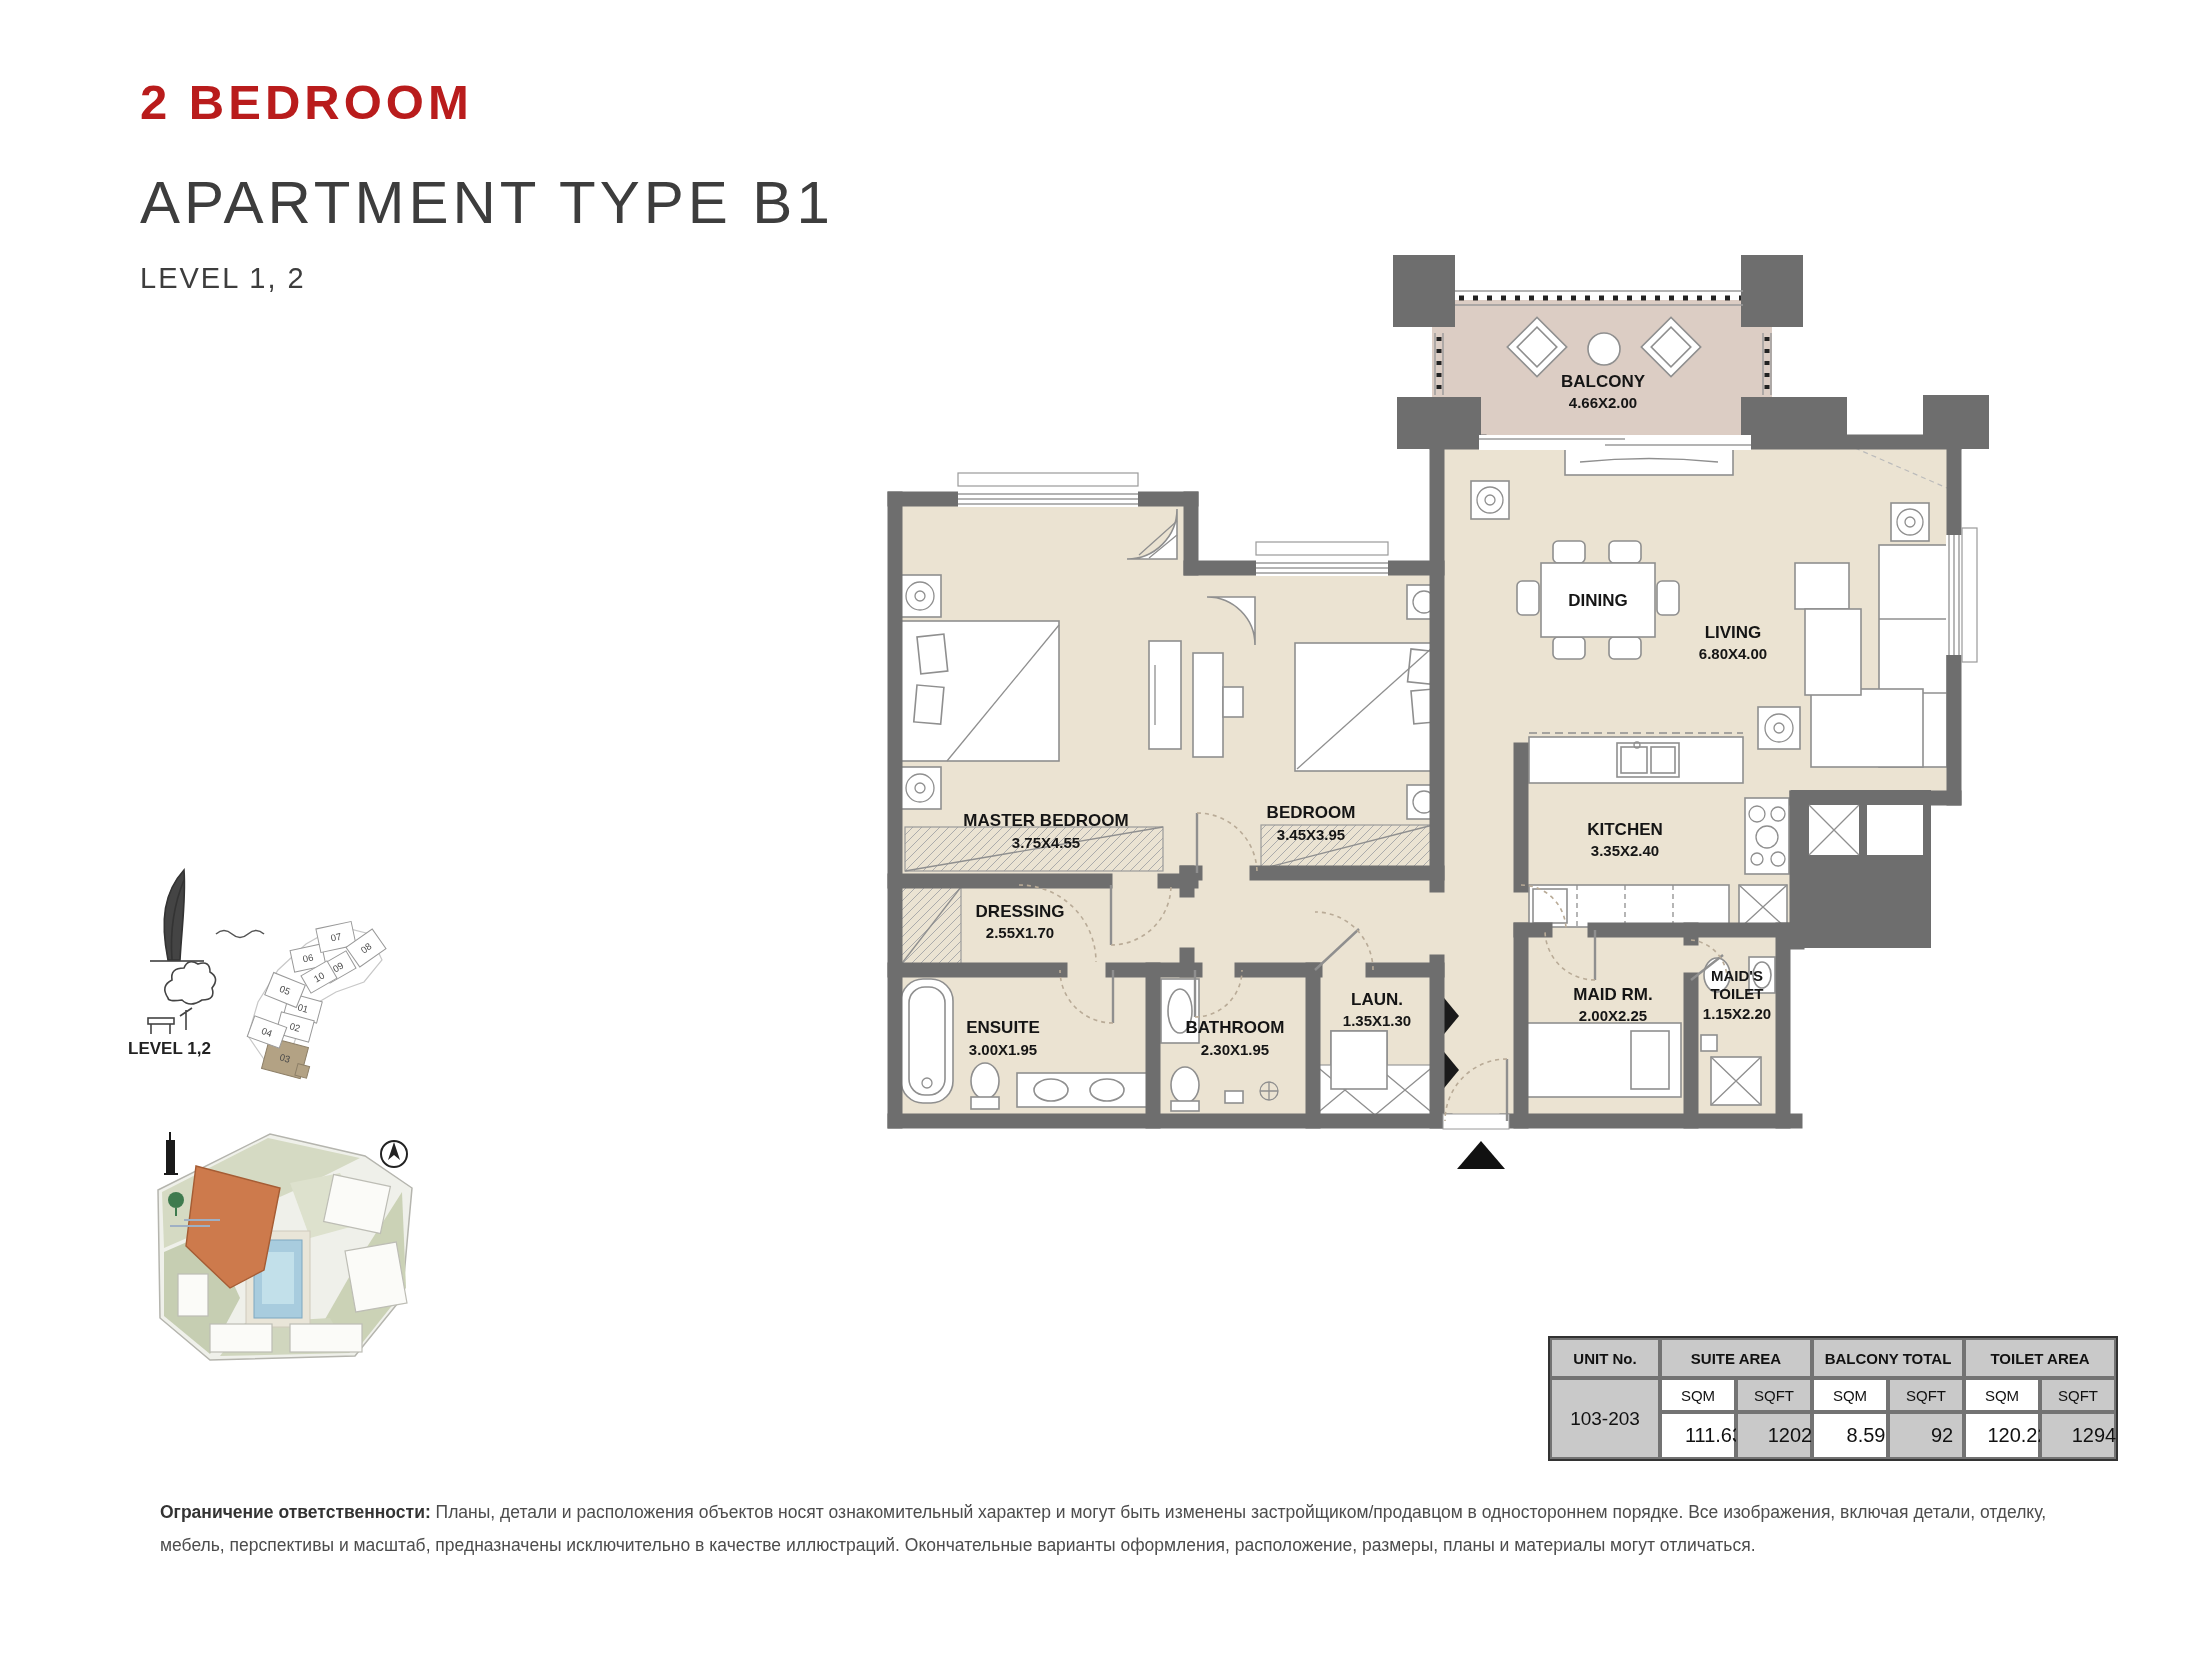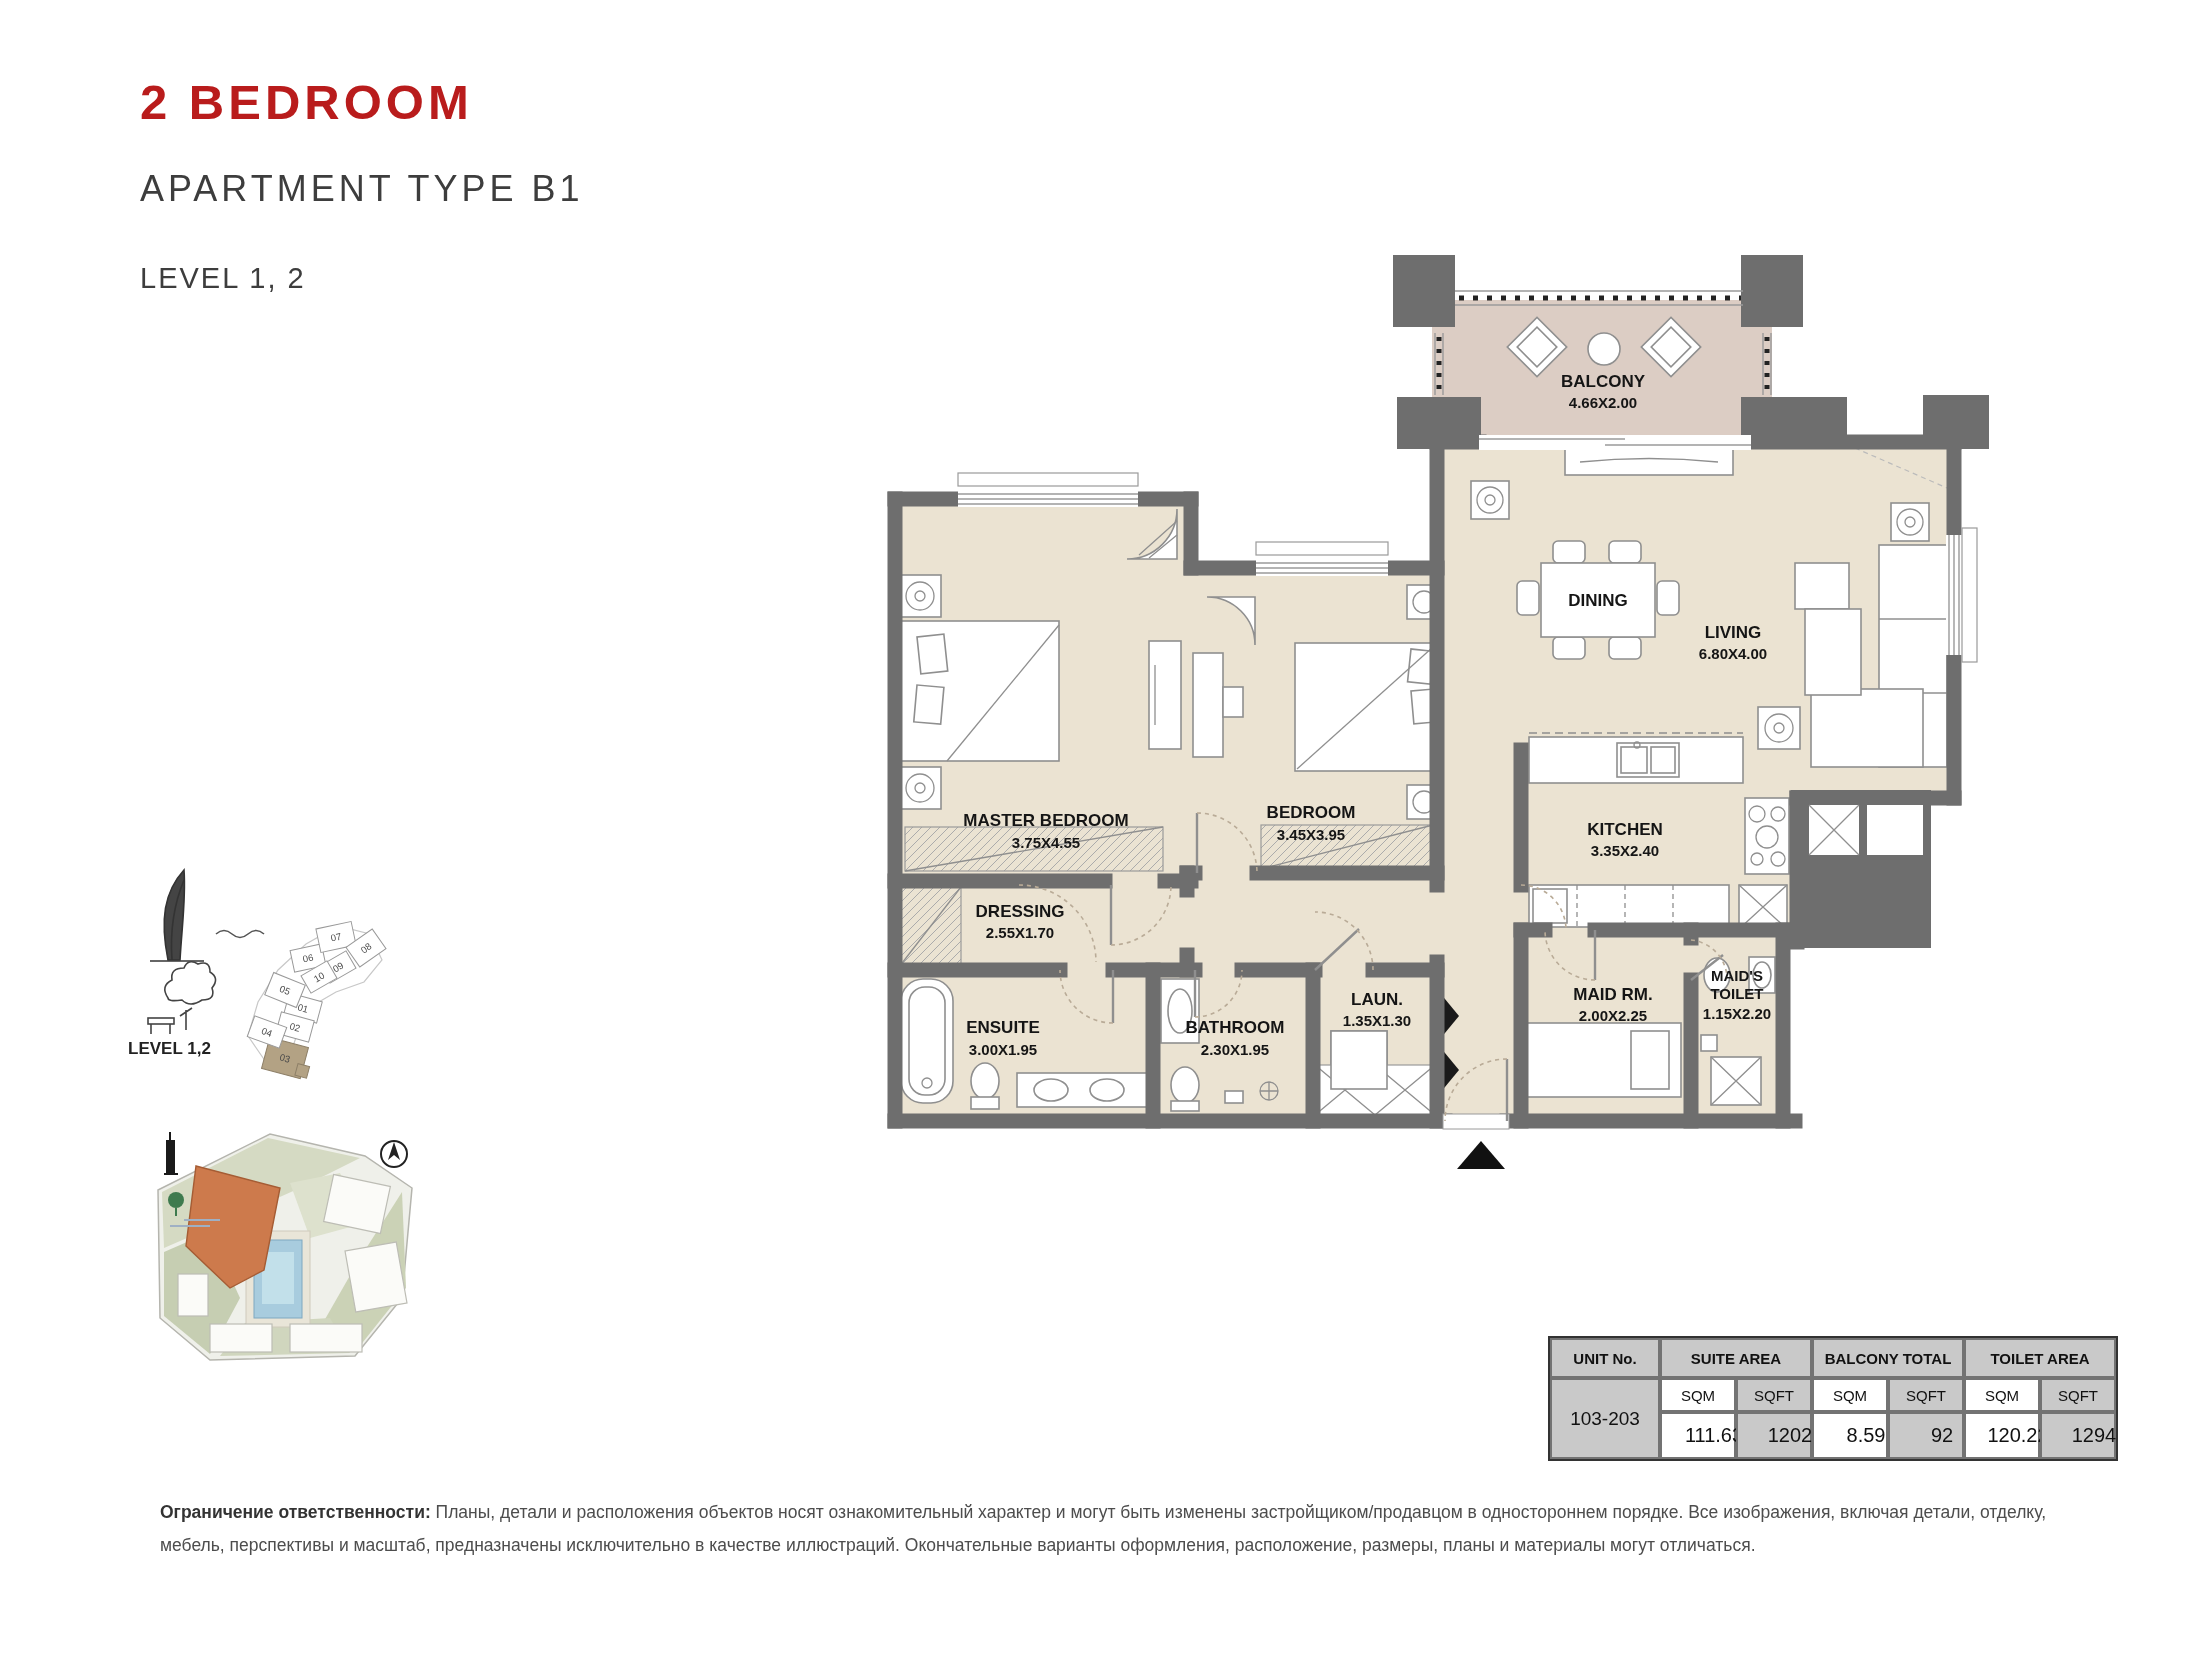--- a/index.html
+++ b/index.html
@@ -1,21 +1,21 @@
 <!DOCTYPE html>
 <html><head>
 <meta charset="utf-8">
 <style>
   html,body{margin:0;padding:0;background:#ffffff;}
   .canvas{position:relative;width:2205px;height:1654px;background:#ffffff;overflow:hidden;
           font-family:"Liberation Sans",sans-serif;}
   
   .hdr{position:absolute;left:140px;}
   .hdr-title{top:74px;font-size:49px;letter-spacing:4px;font-weight:600;color:#b91c1c;}
-  .hdr-sub{top:168px;font-size:36px;letter-spacing:4px;font-weight:400;color:#3D3D3D;}
+  .hdr-sub{top:168px;font-size:60px;letter-spacing:4px;font-weight:400;color:#3D3D3D;}
   .hdr-lvl{top:262px;font-size:29px;letter-spacing:2px;font-weight:400;color:#3D3D3D;text-align:right;}
   
   .plan{position:absolute;left:865px;top:245px;}
   .room-label{font-family:"Liberation Sans",sans-serif;font-weight:bold;font-size:17px;fill:#151515;text-anchor:middle;}
   .room-dims{font-family:"Liberation Sans",sans-serif;font-weight:bold;font-size:15px;fill:#151515;text-anchor:middle;}
   .room-label-sm{font-family:"Liberation Sans",sans-serif;font-weight:bold;font-size:15px;fill:#151515;text-anchor:middle;}
   .wall{stroke:#6E6E6E;stroke-width:15;fill:none;stroke-linecap:square;}
   .furn{fill:#ffffff;stroke:#8F8F8F;stroke-width:1.6;}
   .furnline{stroke:#8F8F8F;stroke-width:1.3;fill:none;}
   .arc{stroke:#b9ab97;stroke-width:1.6;stroke-dasharray:4 4;fill:none;}

